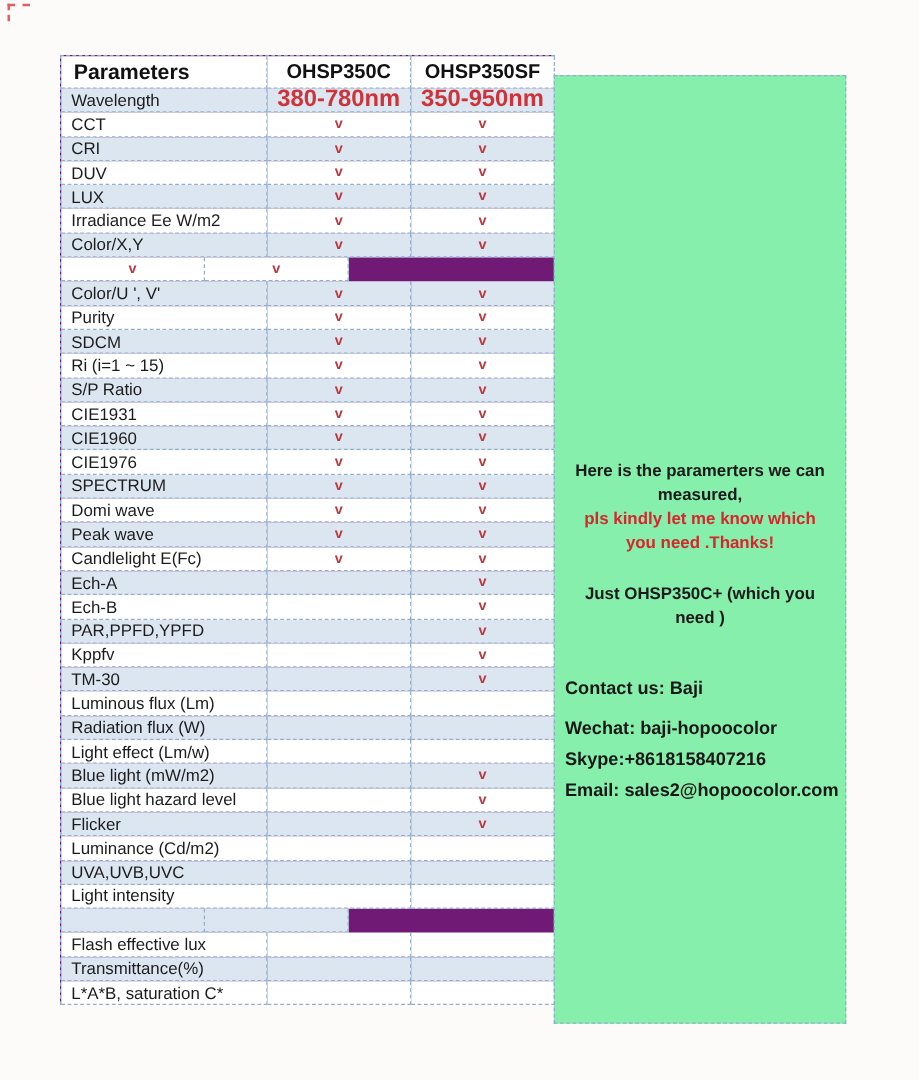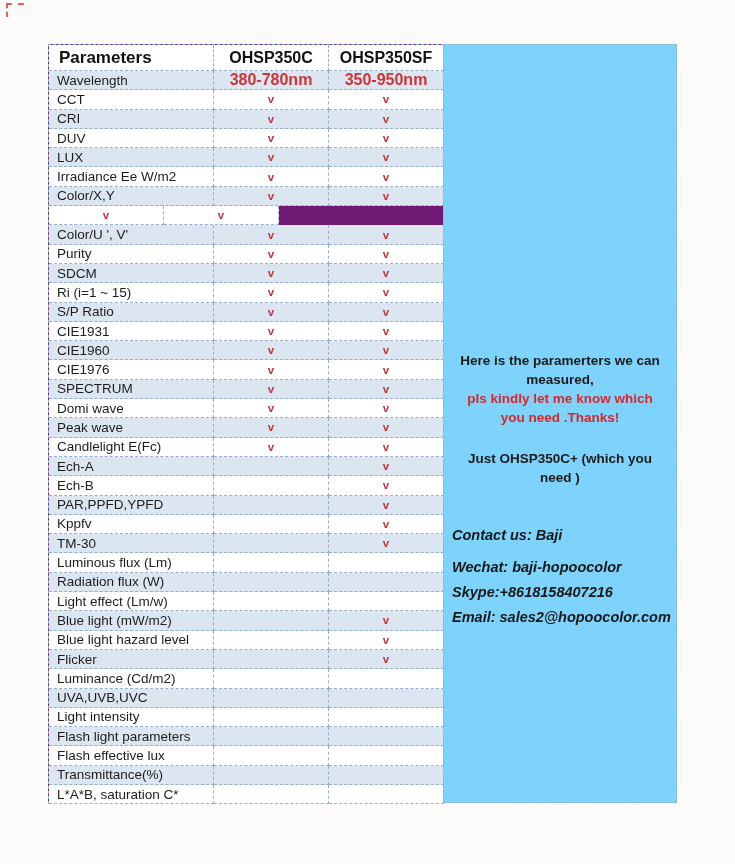--- a/index.html
+++ b/index.html
@@ -25,36 +25,36 @@
   .trow.header{flex:0 0 26px;}
   .trow.alt .cell{background:#dce6f1;}
   .cell{
     box-sizing:border-box;
     border-right:1px dashed #93aecb;border-bottom:1px dashed #93aecb;
     display:flex;align-items:center;overflow:hidden;
     background:#ffffff;
   }
   .param{width:165px;padding-left:8px;font-size:13.5px;color:#1c1c1c;white-space:nowrap;}
   .cval{width:115px;justify-content:center;color:#c0353c;font-weight:bold;font-size:11.5px;}
-  .cval.wave{font-size:16px;color:#cd3338;}
+  .cval.wave{font-size:19px;color:#cd3338;}
   .hcell{font-weight:bold;color:#111;background:#fff;}
   .hparam{font-size:17px;padding-left:10px;}
   .hmodel{font-size:16px;justify-content:center;padding-left:0;}
   .notes{
-    position:absolute;left:443px;top:44px;width:234px;height:759px;
-    box-sizing:border-box;border:1px dashed #93aecb;background:#7dd3fc;
+    position:absolute;left:443px;top:60px;width:234px;height:759px;
+    box-sizing:border-box;border:1px dashed #93aecb;background:#86efac;
     padding-top:306px;
   }
   .msg{
     text-align:center;font-weight:bold;font-size:13.5px;line-height:19px;
     color:#1b1b1b;white-space:pre-line;
   }
   .msg.red{color:#d5282c;}
   .msg.just{margin-top:22px;}
-  .contact{margin-top:40px;padding-left:8px;color:#181818;font-style:italic;}
+  .contact{margin-top:40px;padding-left:8px;color:#181818;}
   .c-line{font-size:14.5px;font-weight:bold;line-height:25px;white-space:nowrap;}
   .c-head{margin-bottom:12px;line-height:16px;}
 </style>
 </head>
 <body>
 
 <div class="corner-mark"></div>
 
 <div class="cmp-table">
   <div class="trow header">
@@ -226,21 +226,20 @@
       <div class="cell param">UVA,UVB,UVC</div>
       <div class="cell cval"></div>
       <div class="cell cval"></div>
     </div>
     <div class="trow">
       <div class="cell param">Light intensity</div>
       <div class="cell cval"></div>
       <div class="cell cval"></div>
     </div>
     <div class="trow alt">
-      <div class="cell param">Flash light parameters</div>
       <div class="cell cval"></div>
       <div class="cell cval"></div>
     </div>
     <div class="trow">
       <div class="cell param">Flash effective lux</div>
       <div class="cell cval"></div>
       <div class="cell cval"></div>
     </div>
     <div class="trow alt">
       <div class="cell param">Transmittance(%)</div>

